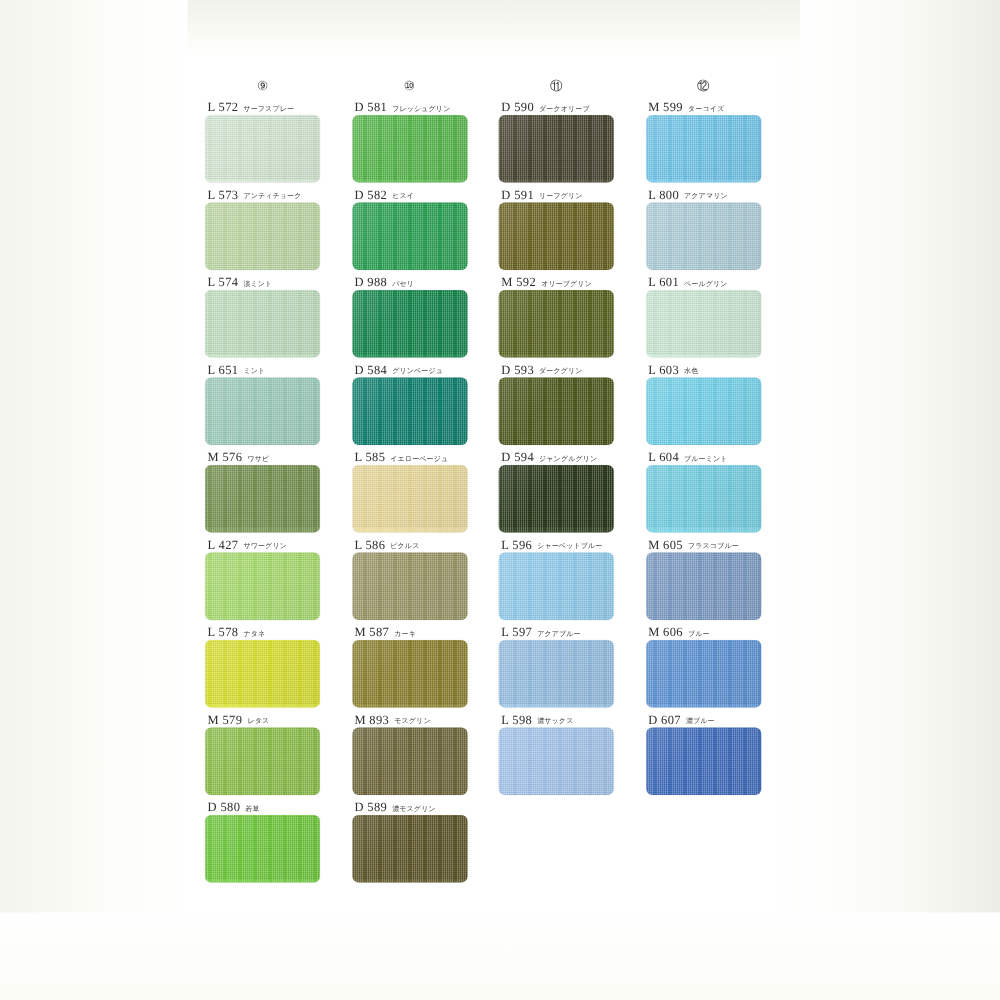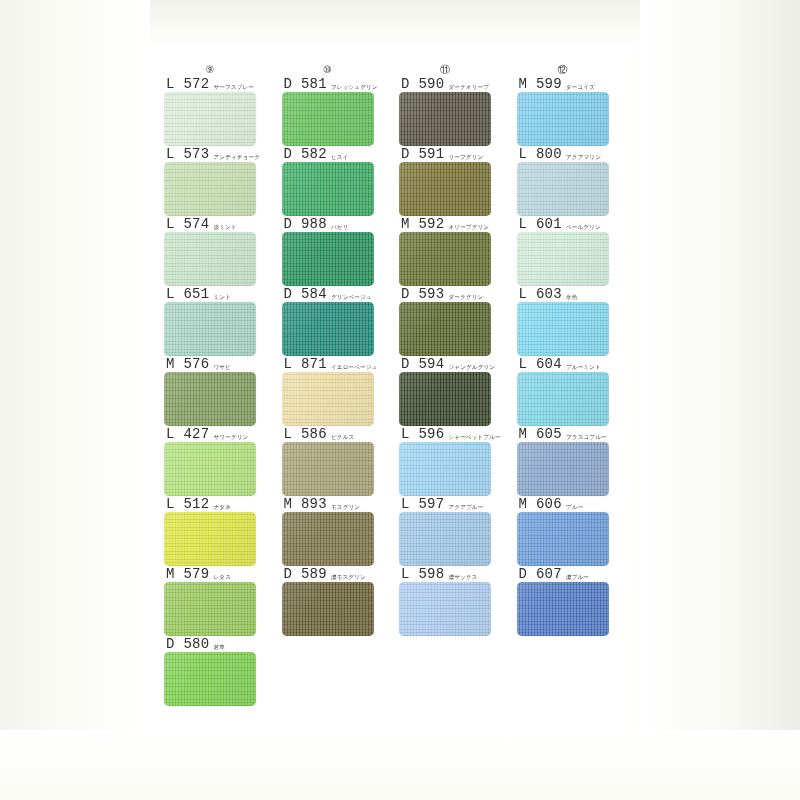--- a/index.html
+++ b/index.html
@@ -82,24 +82,24 @@
   }
   .cell-label {
     height: 14px;
     display: flex;
     align-items: flex-end;
     gap: 4px;
     padding-left: 2px;
     white-space: nowrap;
   }
   .code {
-    font-size: 14px;
+    font-size: 10px;
     color: #2e2e2c;
     letter-spacing: 0.3px;
-    font-family: Liberation Mono, monospace;
+    font-family: Liberation Serif, serif;
   }
   .jname {
     font-size: 5.6px;
     color: #3a3a36;
     letter-spacing: 0.1px;
     font-family: "DejaVu Sans", sans-serif;
     transform: translateY(-0.5px);
   }
 
   .swatch {
@@ -185,21 +185,21 @@
         </div>
         <div class="cell">
           <div class="cell-label">
             <span class="code">L 427</span>
             <span class="jname">サワーグリン</span>
           </div>
           <div class="swatch" style="background: rgb(168, 220, 110);"></div>
         </div>
         <div class="cell">
           <div class="cell-label">
-            <span class="code">L 512</span>
+            <span class="code">L 578</span>
             <span class="jname">ナタネ</span>
           </div>
           <div class="swatch" style="background: rgb(217, 225, 48);"></div>
         </div>
         <div class="cell">
           <div class="cell-label">
             <span class="code">M 579</span>
             <span class="jname">レタス</span>
           </div>
           <div class="swatch" style="background: rgb(140, 192, 74);"></div>
@@ -239,31 +239,38 @@
         </div>
         <div class="cell">
           <div class="cell-label">
             <span class="code">D 584</span>
             <span class="jname">グリンベージュ</span>
           </div>
           <div class="swatch" style="background: rgb(14, 127, 110);"></div>
         </div>
         <div class="cell">
           <div class="cell-label">
-            <span class="code">L 871</span>
+            <span class="code">L 585</span>
             <span class="jname">イエローベージュ</span>
           </div>
           <div class="swatch" style="background: rgb(233, 217, 154);"></div>
         </div>
         <div class="cell">
           <div class="cell-label">
             <span class="code">L 586</span>
             <span class="jname">ピクルス</span>
           </div>
           <div class="swatch" style="background: rgb(155, 151, 103);"></div>
+        </div>
+        <div class="cell">
+          <div class="cell-label">
+            <span class="code">M 587</span>
+            <span class="jname">カーキ</span>
+          </div>
+          <div class="swatch" style="background: rgb(138, 127, 44);"></div>
         </div>
         <div class="cell">
           <div class="cell-label">
             <span class="code">M 893</span>
             <span class="jname">モスグリン</span>
           </div>
           <div class="swatch" style="background: rgb(110, 102, 57);"></div>
         </div>
         <div class="cell">
           <div class="cell-label">

